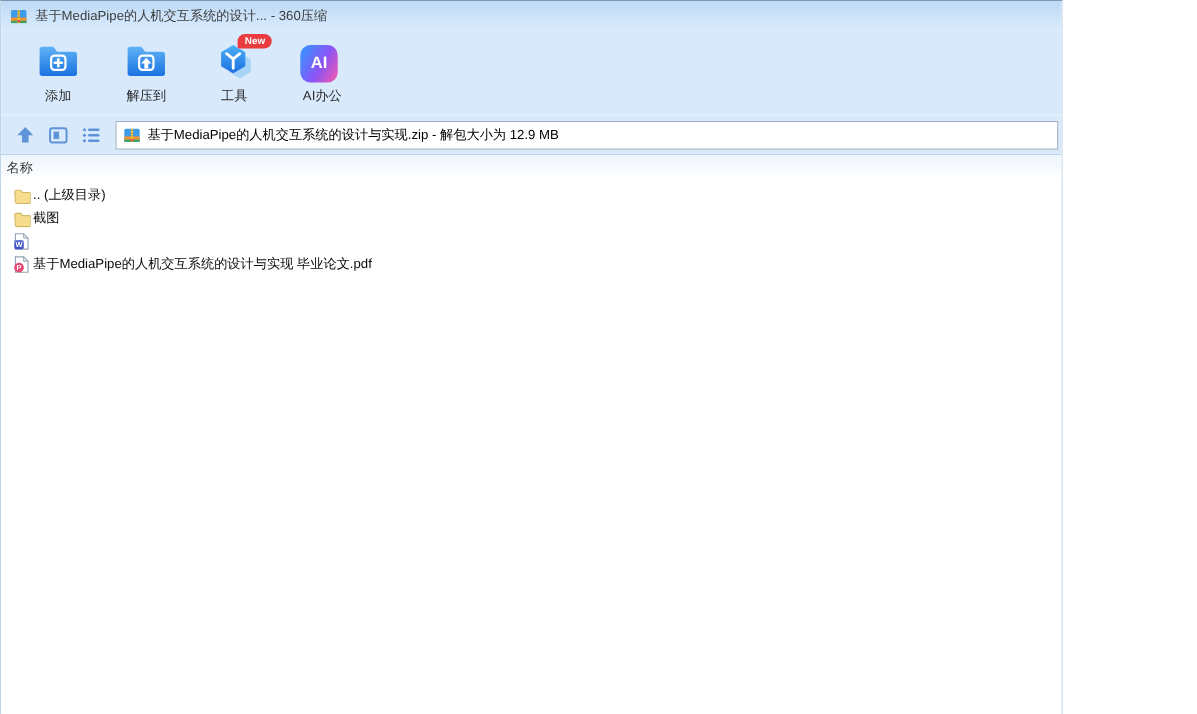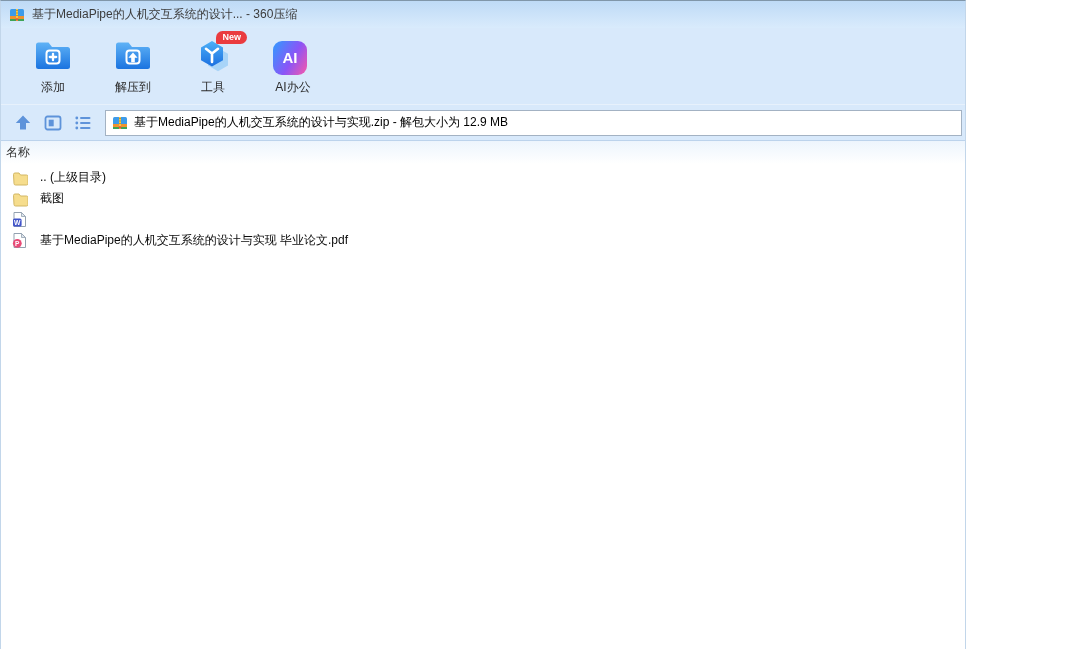--- a/index.html
+++ b/index.html
@@ -46,21 +46,21 @@
     border:1px solid #a3b2c3; display:flex; align-items:center; gap:6px; padding:0 6px;
     font-size:12px; color:#000000; white-space:nowrap; overflow:hidden;
   }
   
   .filearea { flex:1; background:#fff; display:flex; flex-direction:column; }
   .listheader {
     height:23px; flex:0 0 23px; background:linear-gradient(to bottom,#edf5fd,#ffffff);
     display:flex; align-items:center; padding-left:5px; font-size:12px; color:#333;
   }
   .rows { padding-top:3px; }
-  .row { height:21px; display:flex; align-items:center; gap:12px; padding-left:10px; cursor:default; }
+  .row { height:21px; display:flex; align-items:center; gap:2px; padding-left:10px; cursor:default; }
   .f-name { font-size:12px; color:#0a0a0a; white-space:nowrap; }
   .ficon { width:17px; height:17px; display:flex; align-items:center; justify-content:center; }
 </style>
 </head>
 <body>
 
 <div class="window">
 
   <div class="titlebar">
     <span style="display:flex;">

